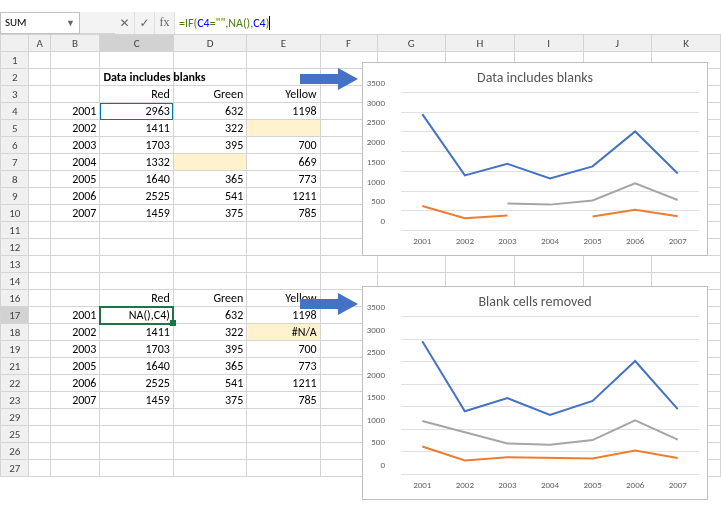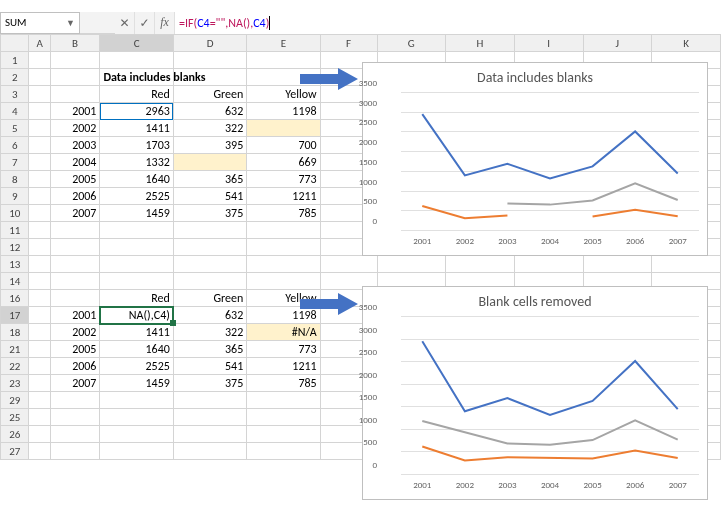--- a/index.html
+++ b/index.html
@@ -34,33 +34,33 @@
   .name-box .dd { margin-left: auto; color: #666; font-size: 9px; }
   .fb-gap { width: 35px; }
   .fb-btn {
     width: 20px; height: 22px;
     display: flex; align-items: center; justify-content: center;
     color: #666; font-size: 12px;
     border-right: 1px solid #e0e0e0;
     background: #f3f3f3;
     cursor: pointer;
   }
-  .fb-fx { font-style: italic; font-family: 'Times New Roman', serif; font-size: 12px; }
+  .fb-fx { font-family: 'Times New Roman', serif; font-size: 12px; }
   .formula-input {
     flex: 1; height: 22px;
     padding: 0 4px;
     background: #fff;
     border: none;
     font-family: Calibri, Arial, sans-serif;
     font-size: 12px;
     display: flex;
     align-items: center;
   }
   .formula-input span { white-space: pre; }
-  .fc-black { color: #be185d; }
+  .fc-black { color: #4d7c0f; }
   .fc-blue { color: #0000ff; }
   .fc-cursor { border-right: 1px solid #000; }
 
   .grid-wrap {
     position: relative;
     width: 721px;
     height: 485px;
     overflow: hidden;
   }
   table.grid {
@@ -131,21 +131,21 @@
     left: 38px; right: 8px;
     top: 30px; bottom: 24px;
   }
   .y-axis {
     position: absolute;
     left: 0; top: 30px; bottom: 24px;
     width: 34px;
   }
   .y-tick {
     position: absolute;
-    right: 20px;
+    right: 12px;
     font-size: 9px;
     color: #666;
     transform: translateY(-50%);
   }
   .x-axis {
     position: absolute;
     left: 38px; right: 8px;
     bottom: 4px; height: 16px;
     display: flex;
   }
@@ -455,20 +455,34 @@
           <td></td>
           <td></td>
         </tr>
         <tr>
           <th class="row-hdr">18</th>
           <td></td>
           <td>2002</td>
           <td>1411</td>
           <td>322</td>
           <td class="hl text-left">#N/A</td>
+          <td></td>
+          <td></td>
+          <td></td>
+          <td></td>
+          <td></td>
+          <td></td>
+        </tr>
+        <tr>
+          <th class="row-hdr">19</th>
+          <td></td>
+          <td>2003</td>
+          <td>1703</td>
+          <td>395</td>
+          <td>700</td>
           <td></td>
           <td></td>
           <td></td>
           <td></td>
           <td></td>
           <td></td>
         </tr>
         <tr>
           <th class="row-hdr">21</th>
           <td></td>

